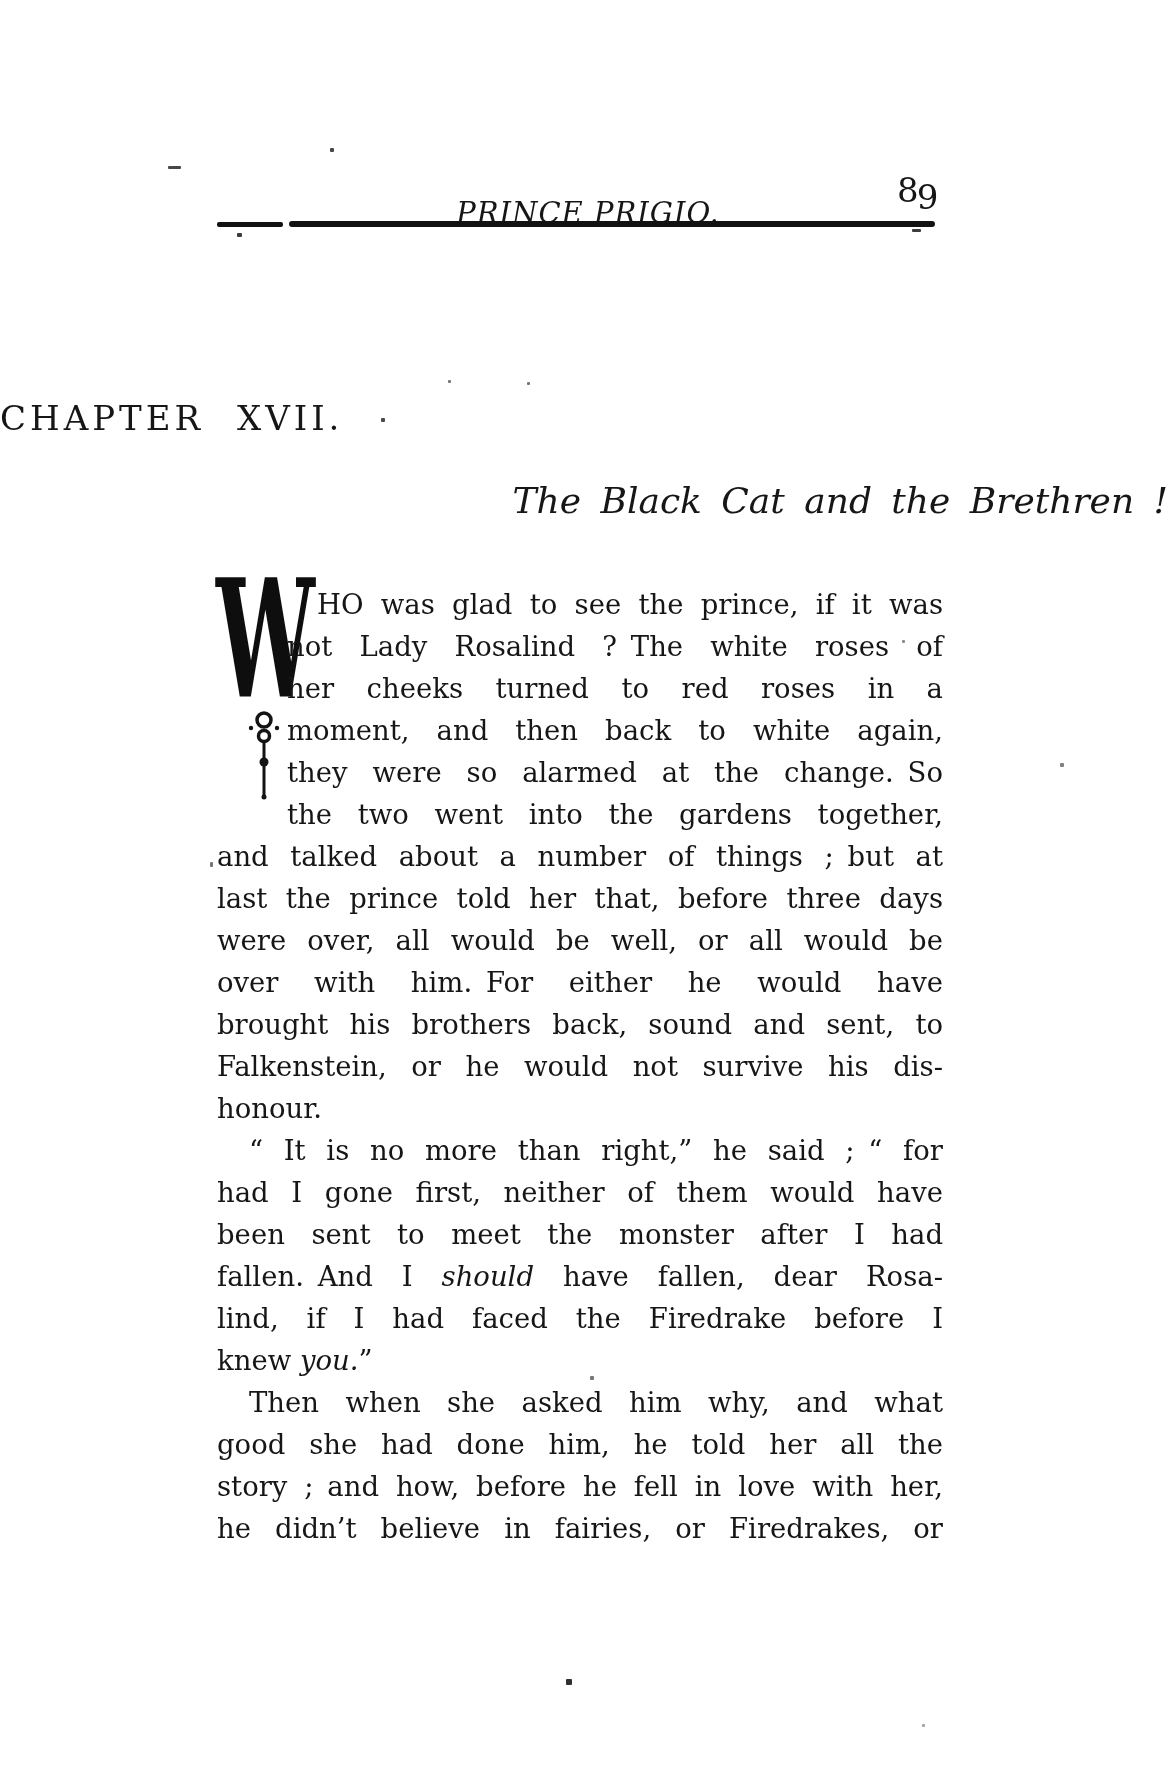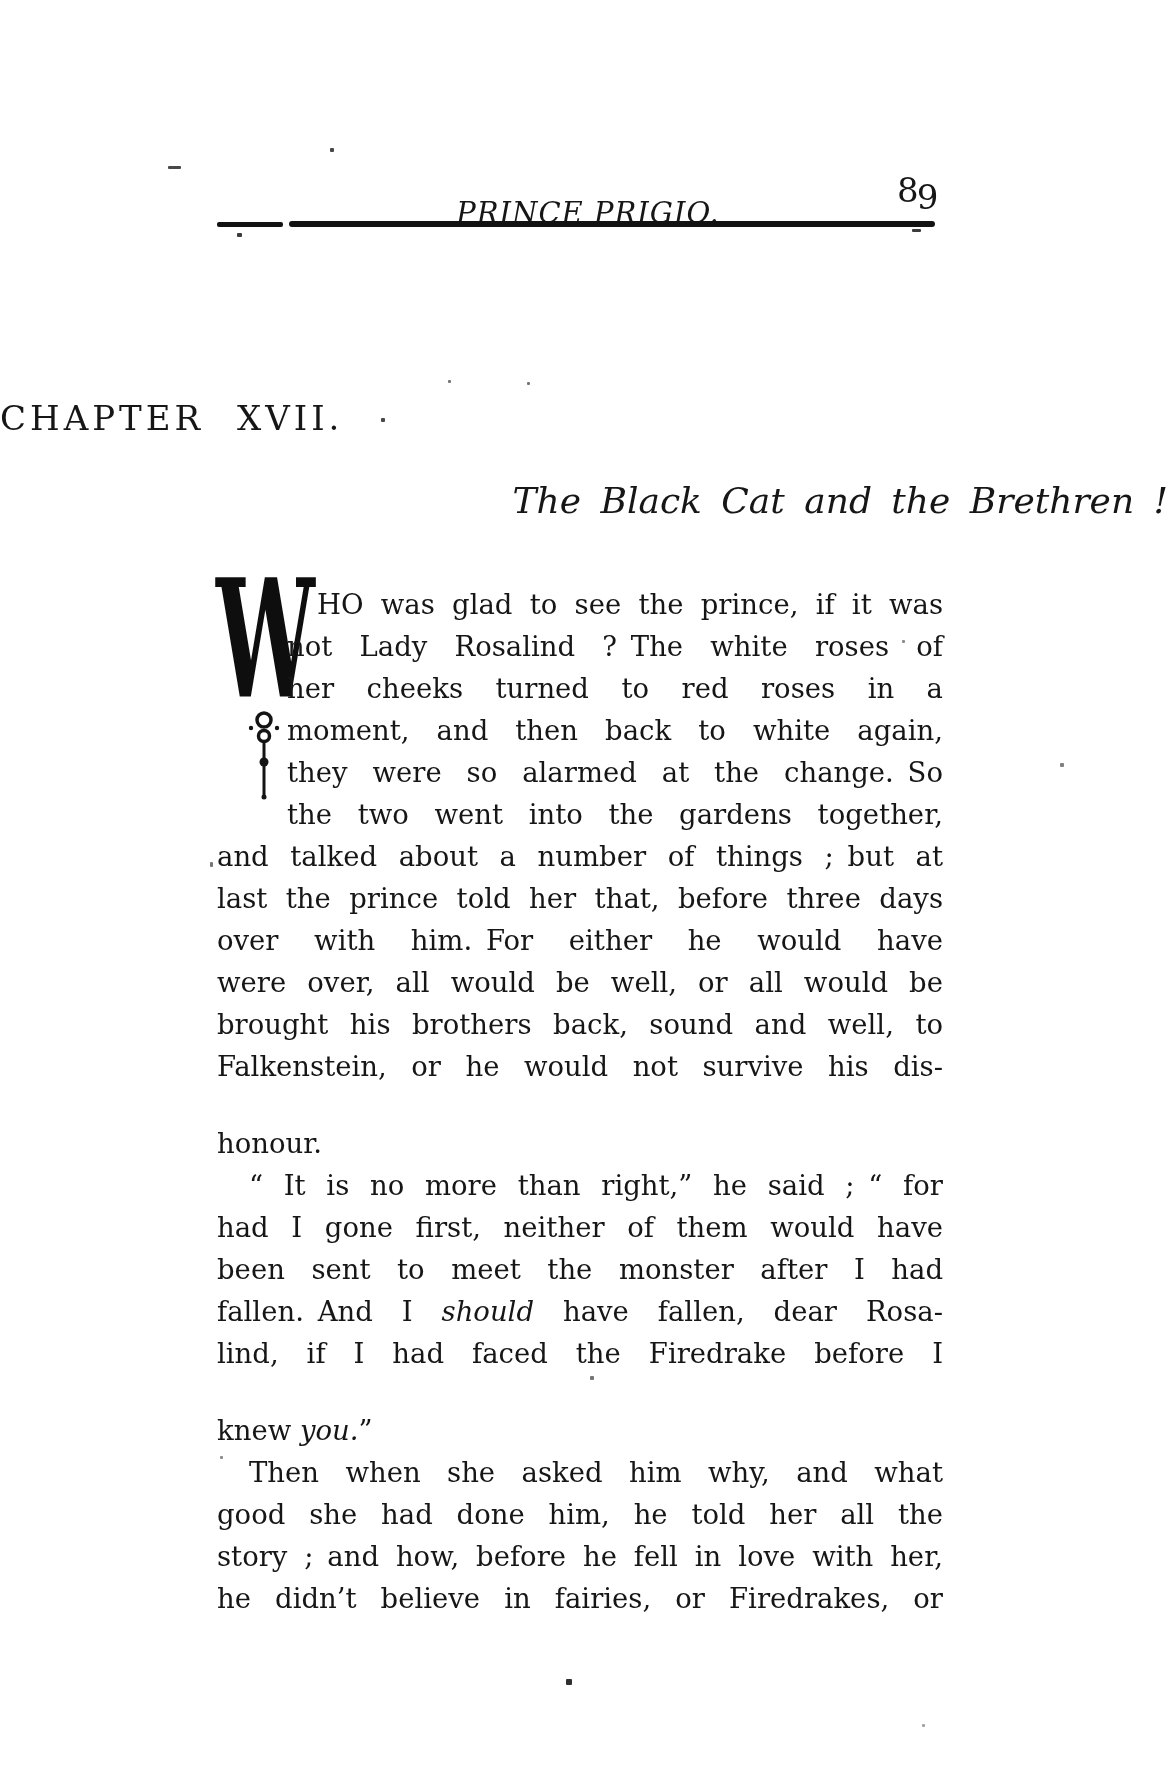--- a/index.html
+++ b/index.html
@@ -32,21 +32,21 @@
 
   
   .body-text {
     position:absolute; left:217px; top:583px; width:726px;
     font-size:27.5px; text-justify:inter-word;
   }
   .line { height:42px; line-height:42px; text-align:justify; text-align-last:justify; }
   .l-first  { padding-left:100px; }
   .l-wrap   { padding-left:70px; }
   .l-indent { padding-left:32px; }
-  .l-end    { text-align-last:left;margin-top:35px; }
+  .l-end    { text-align-last:left; }
   .it { font-style:italic; }
 
   
   .drop-cap {
     position:absolute; left:216px; top:557px; font-size:88px; font-weight:bold;
     line-height:1; transform:scaleY(1.85); transform-origin:top left; color:#0e0e0e;
   }
   .drop-cap-tail { position:absolute; left:240px; top:710px; }
 
   .speck { position:absolute; background:#1a1a1a; border-radius:1px; }
@@ -79,23 +79,23 @@
 
   <div class="body-text">
       <div class="line l-first"><span>HO was glad to see the prince, if it was</span></div>
       <div class="line l-wrap"><span>not Lady Rosalind ? The white roses of</span></div>
       <div class="line l-wrap"><span>her cheeks turned to red roses in a</span></div>
       <div class="line l-wrap"><span>moment, and then back to white again,</span></div>
       <div class="line l-wrap"><span>they were so alarmed at the change. So</span></div>
       <div class="line l-wrap"><span>the two went into the gardens together,</span></div>
       <div class="line l-just"><span>and talked about a number of things ; but at</span></div>
       <div class="line l-just"><span>last the prince told her that, before three days</span></div>
+      <div class="line l-just"><span>were over, all would be well, or all would be</span></div>
       <div class="line l-just"><span>over with him. For either he would have</span></div>
-      <div class="line l-just"><span>were over, all would be well, or all would be</span></div>
-      <div class="line l-just"><span>brought his brothers back, sound and well, to</span></div>
+      <div class="line l-just"><span>brought his brothers back, sound and sent, to</span></div>
       <div class="line l-just"><span>Falkenstein, or he would not survive his dis-</span></div>
       <div class="line l-end"><span>honour.</span></div>
       <div class="line l-indent"><span>“ It is no more than right,” he said ; “ for</span></div>
       <div class="line l-just"><span>had I gone first, neither of them would have</span></div>
       <div class="line l-just"><span>been sent to meet the monster after I had</span></div>
       <div class="line l-just"><span>fallen. And I </span><span class="it">should</span><span> have fallen, dear Rosa-</span></div>
       <div class="line l-just"><span>lind, if I had faced the Firedrake before I</span></div>
       <div class="line l-end"><span>knew </span><span class="it">you.</span><span>”</span></div>
       <div class="line l-indent"><span>Then when she asked him why, and what</span></div>
       <div class="line l-just"><span>good she had done him, he told her all the</span></div>

